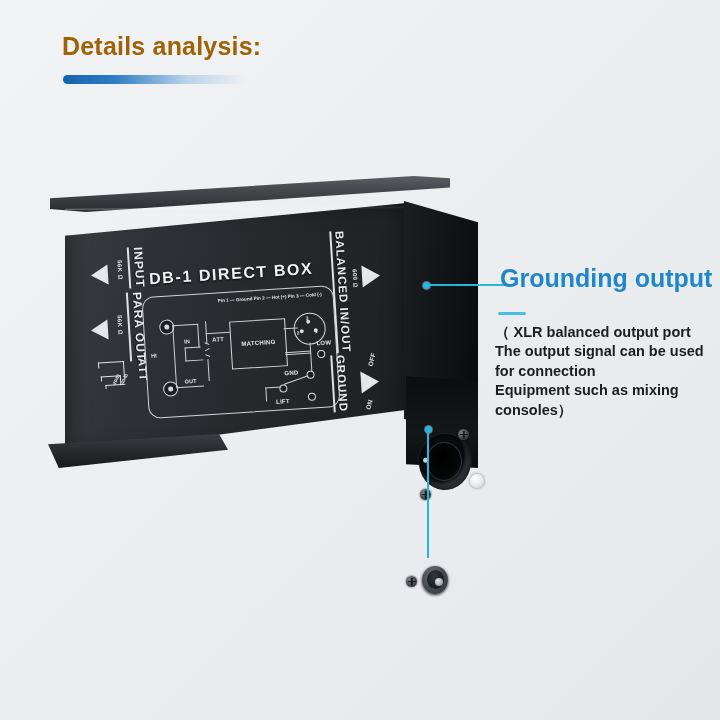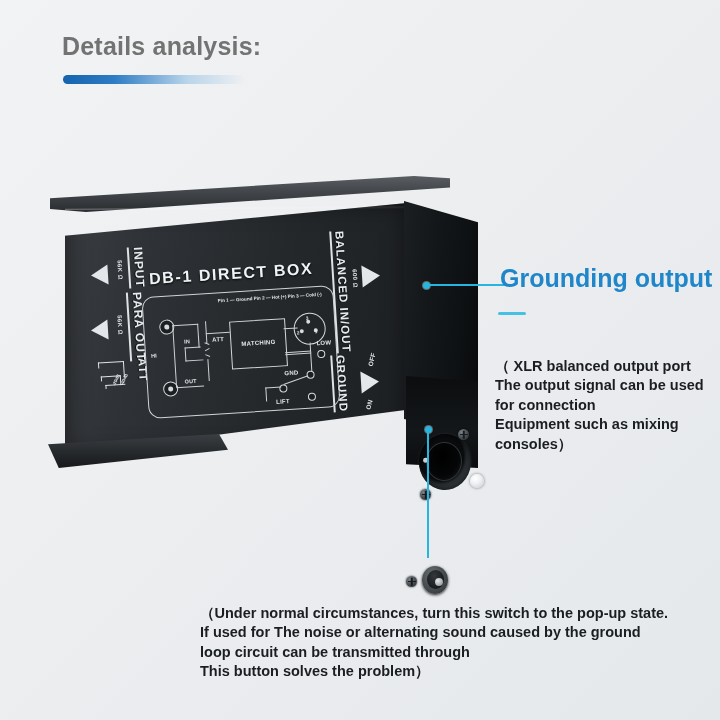--- a/index.html
+++ b/index.html
@@ -7,21 +7,21 @@
     width:720px;height:720px;overflow:hidden;position:relative;
     font-family:"Liberation Sans",sans-serif;
     background:linear-gradient(135deg,#f1f3f4 0%,#eceef0 45%,#e5e8eb 100%);
   }
   .stage{position:absolute;inset:0;}
 
   
   .hdr-title{
     position:absolute;left:62px;top:32px;
     font-size:25px;font-weight:700;letter-spacing:.2px;
-    color:#737373;white-space:nowrap;
+    color:#a16207;white-space:nowrap;
   }
   .hdr-bar{
     position:absolute;left:63px;top:75px;width:182px;height:9px;border-radius:5px;
     background:linear-gradient(90deg,#1464ad 0%,#2d7cc4 28%,#b9d4ea 68%,rgba(233,238,242,0) 100%);
   }
 
   
   .product{position:absolute;left:38px;top:176px;width:445px;height:330px;}
 
   
@@ -317,26 +317,22 @@
     <div class="gnd-btn">
       <div class="cap"></div>
       <div class="gleam"></div>
     </div>
   </div>
 
   <div class="lead-dot" style="left:423px;top:282px;"></div>
   <div class="lead" style="left:427px;top:284px;width:84px;height:2px;"></div>
   <div class="co-title" style="left:500px;top:264px;font-size:25px;">Grounding output</div>
   <div class="co-rule" style="left:498px;top:312px;width:28px;"></div>
-  <div class="co-body" style="left:495px;top:323px;width:225px;margin-top:34px;">（ XLR balanced output port
+  <div class="co-body" style="left:495px;top:323px;width:225px;">（ XLR balanced output port
 The output signal can be used
 for connection
 Equipment such as mixing
  consoles）</div>
 
   <div class="lead-dot" style="left:425px;top:426px;"></div>
   <div class="lead" style="left:427px;top:430px;width:2px;height:128px;"></div>
-  <div class="co-body" style="left:200px;top:604px;width:520px;">（Under normal circumstances, turn this switch to the pop-up state.
- If used for The noise or alternating sound caused by the ground
- loop circuit can be transmitted through
- This button solves the problem）</div>
 
 </div>
 
 </body></html>

